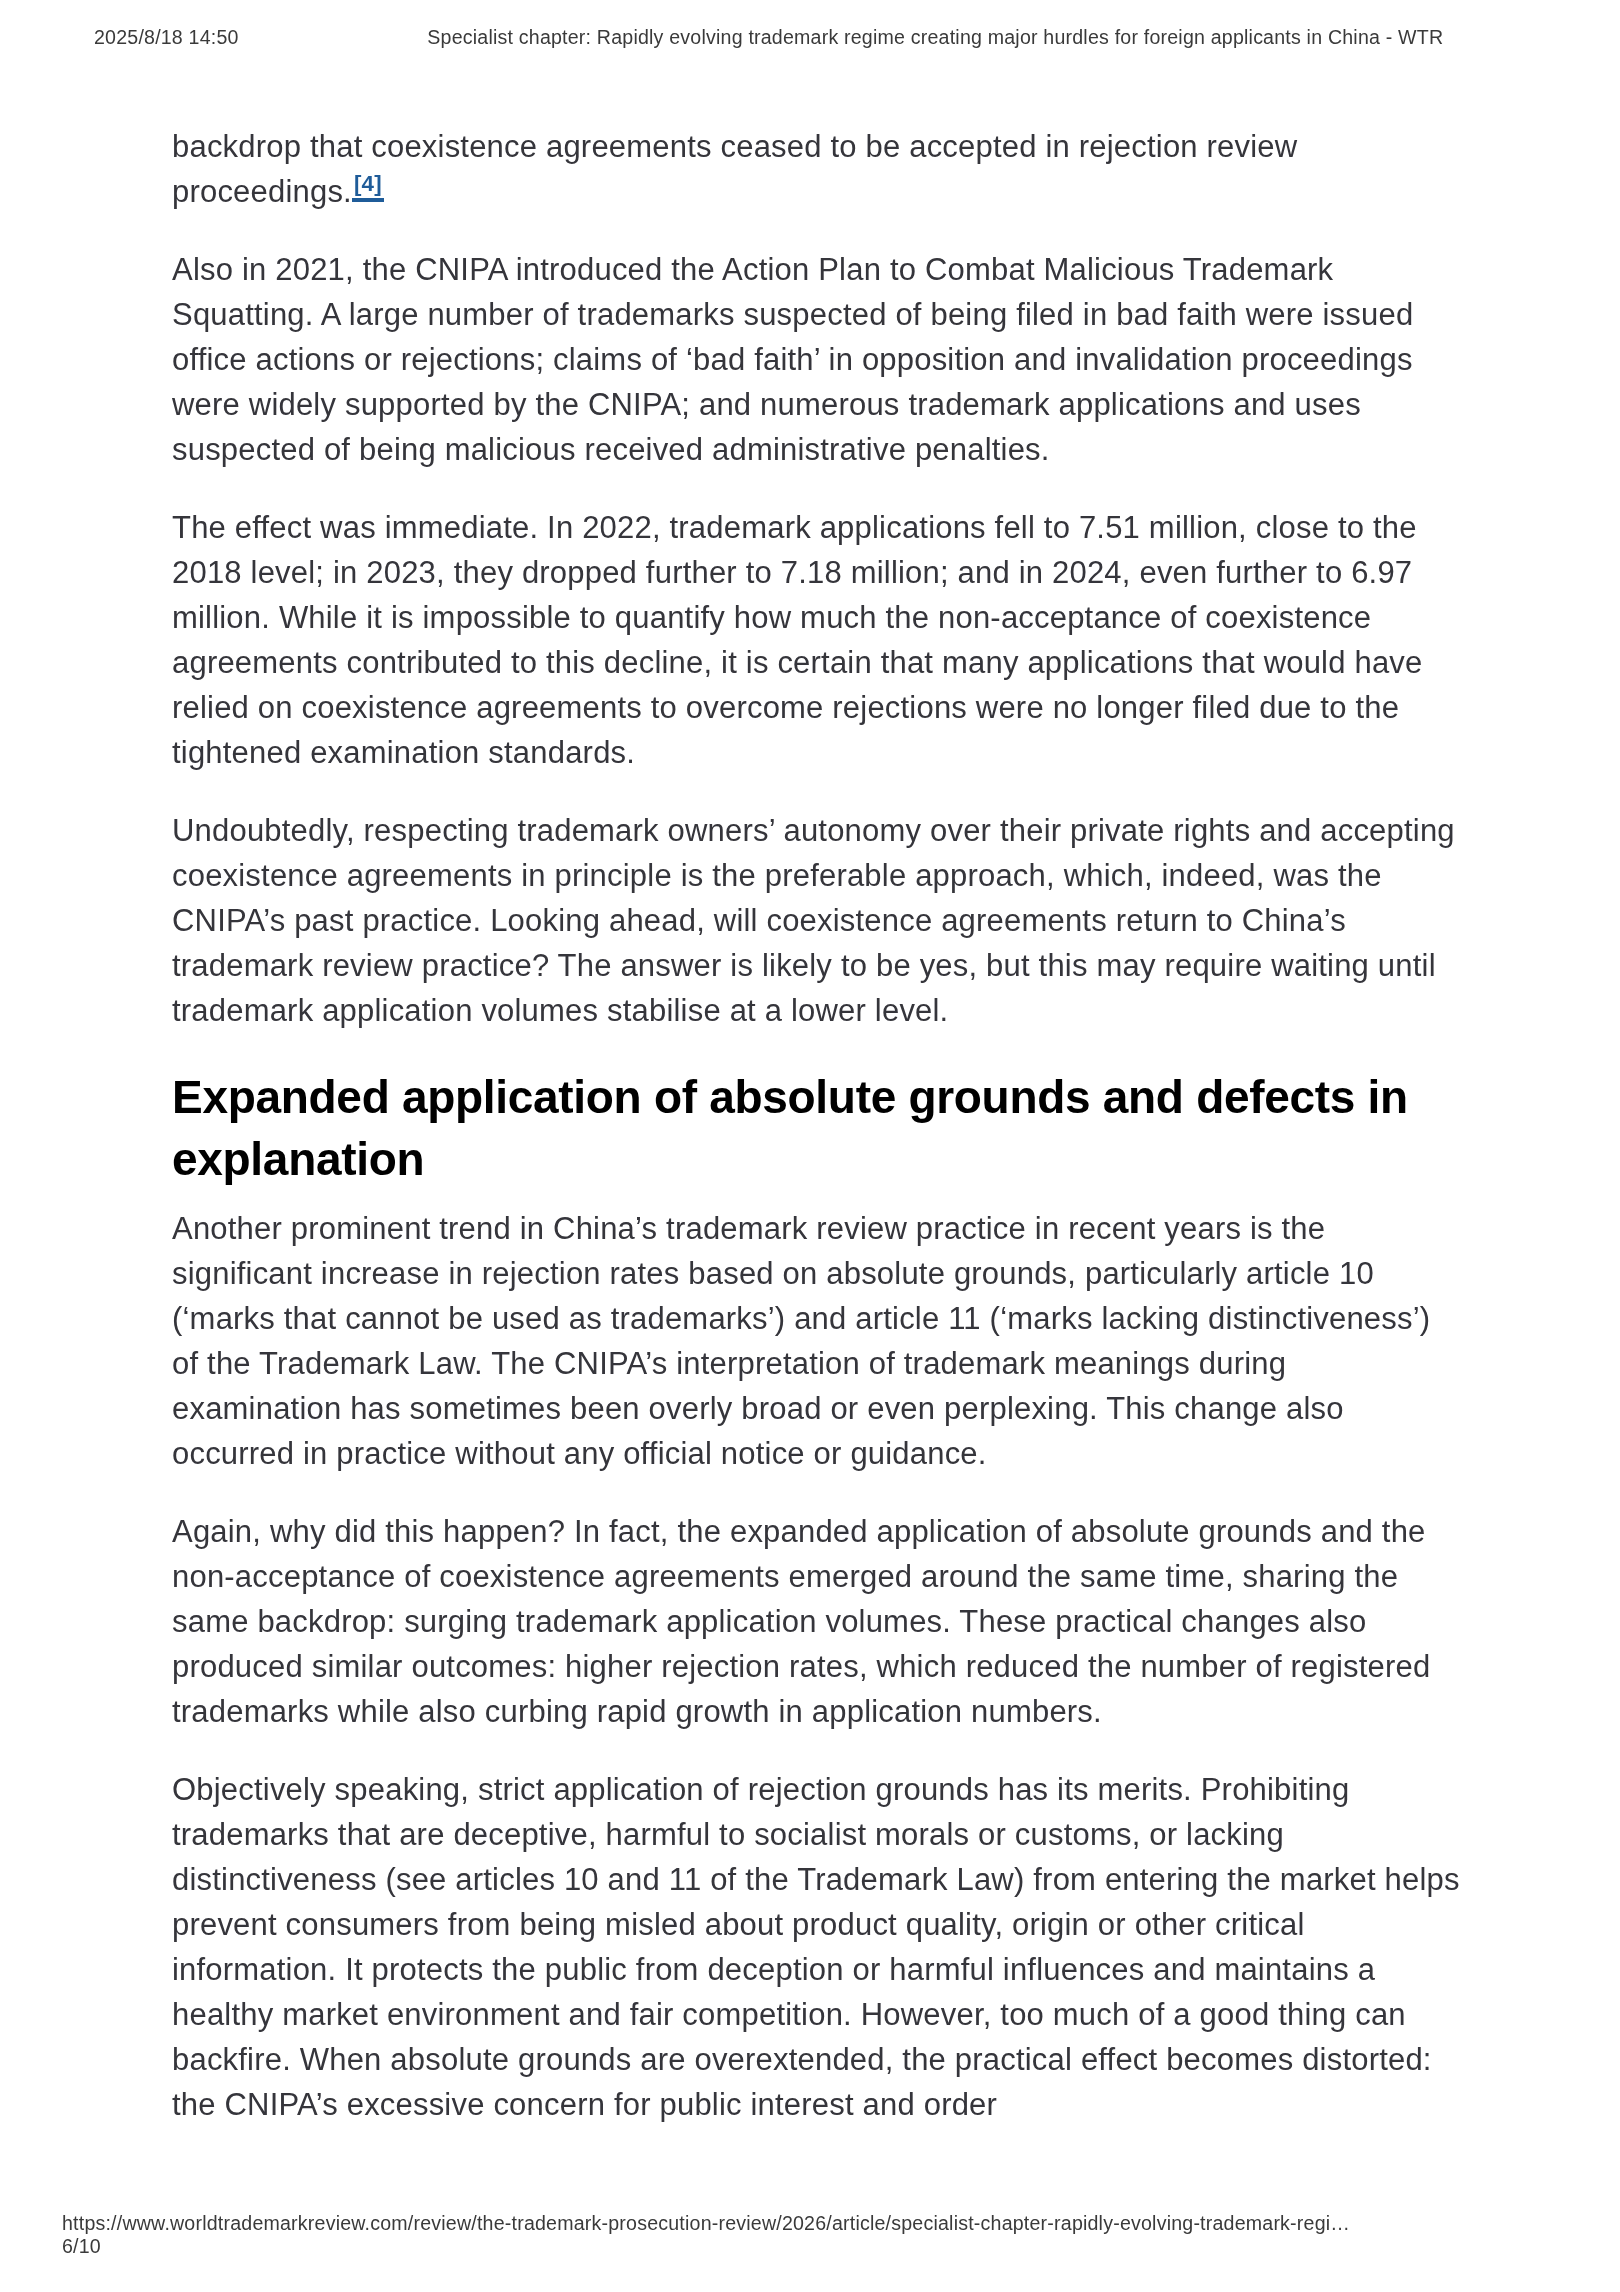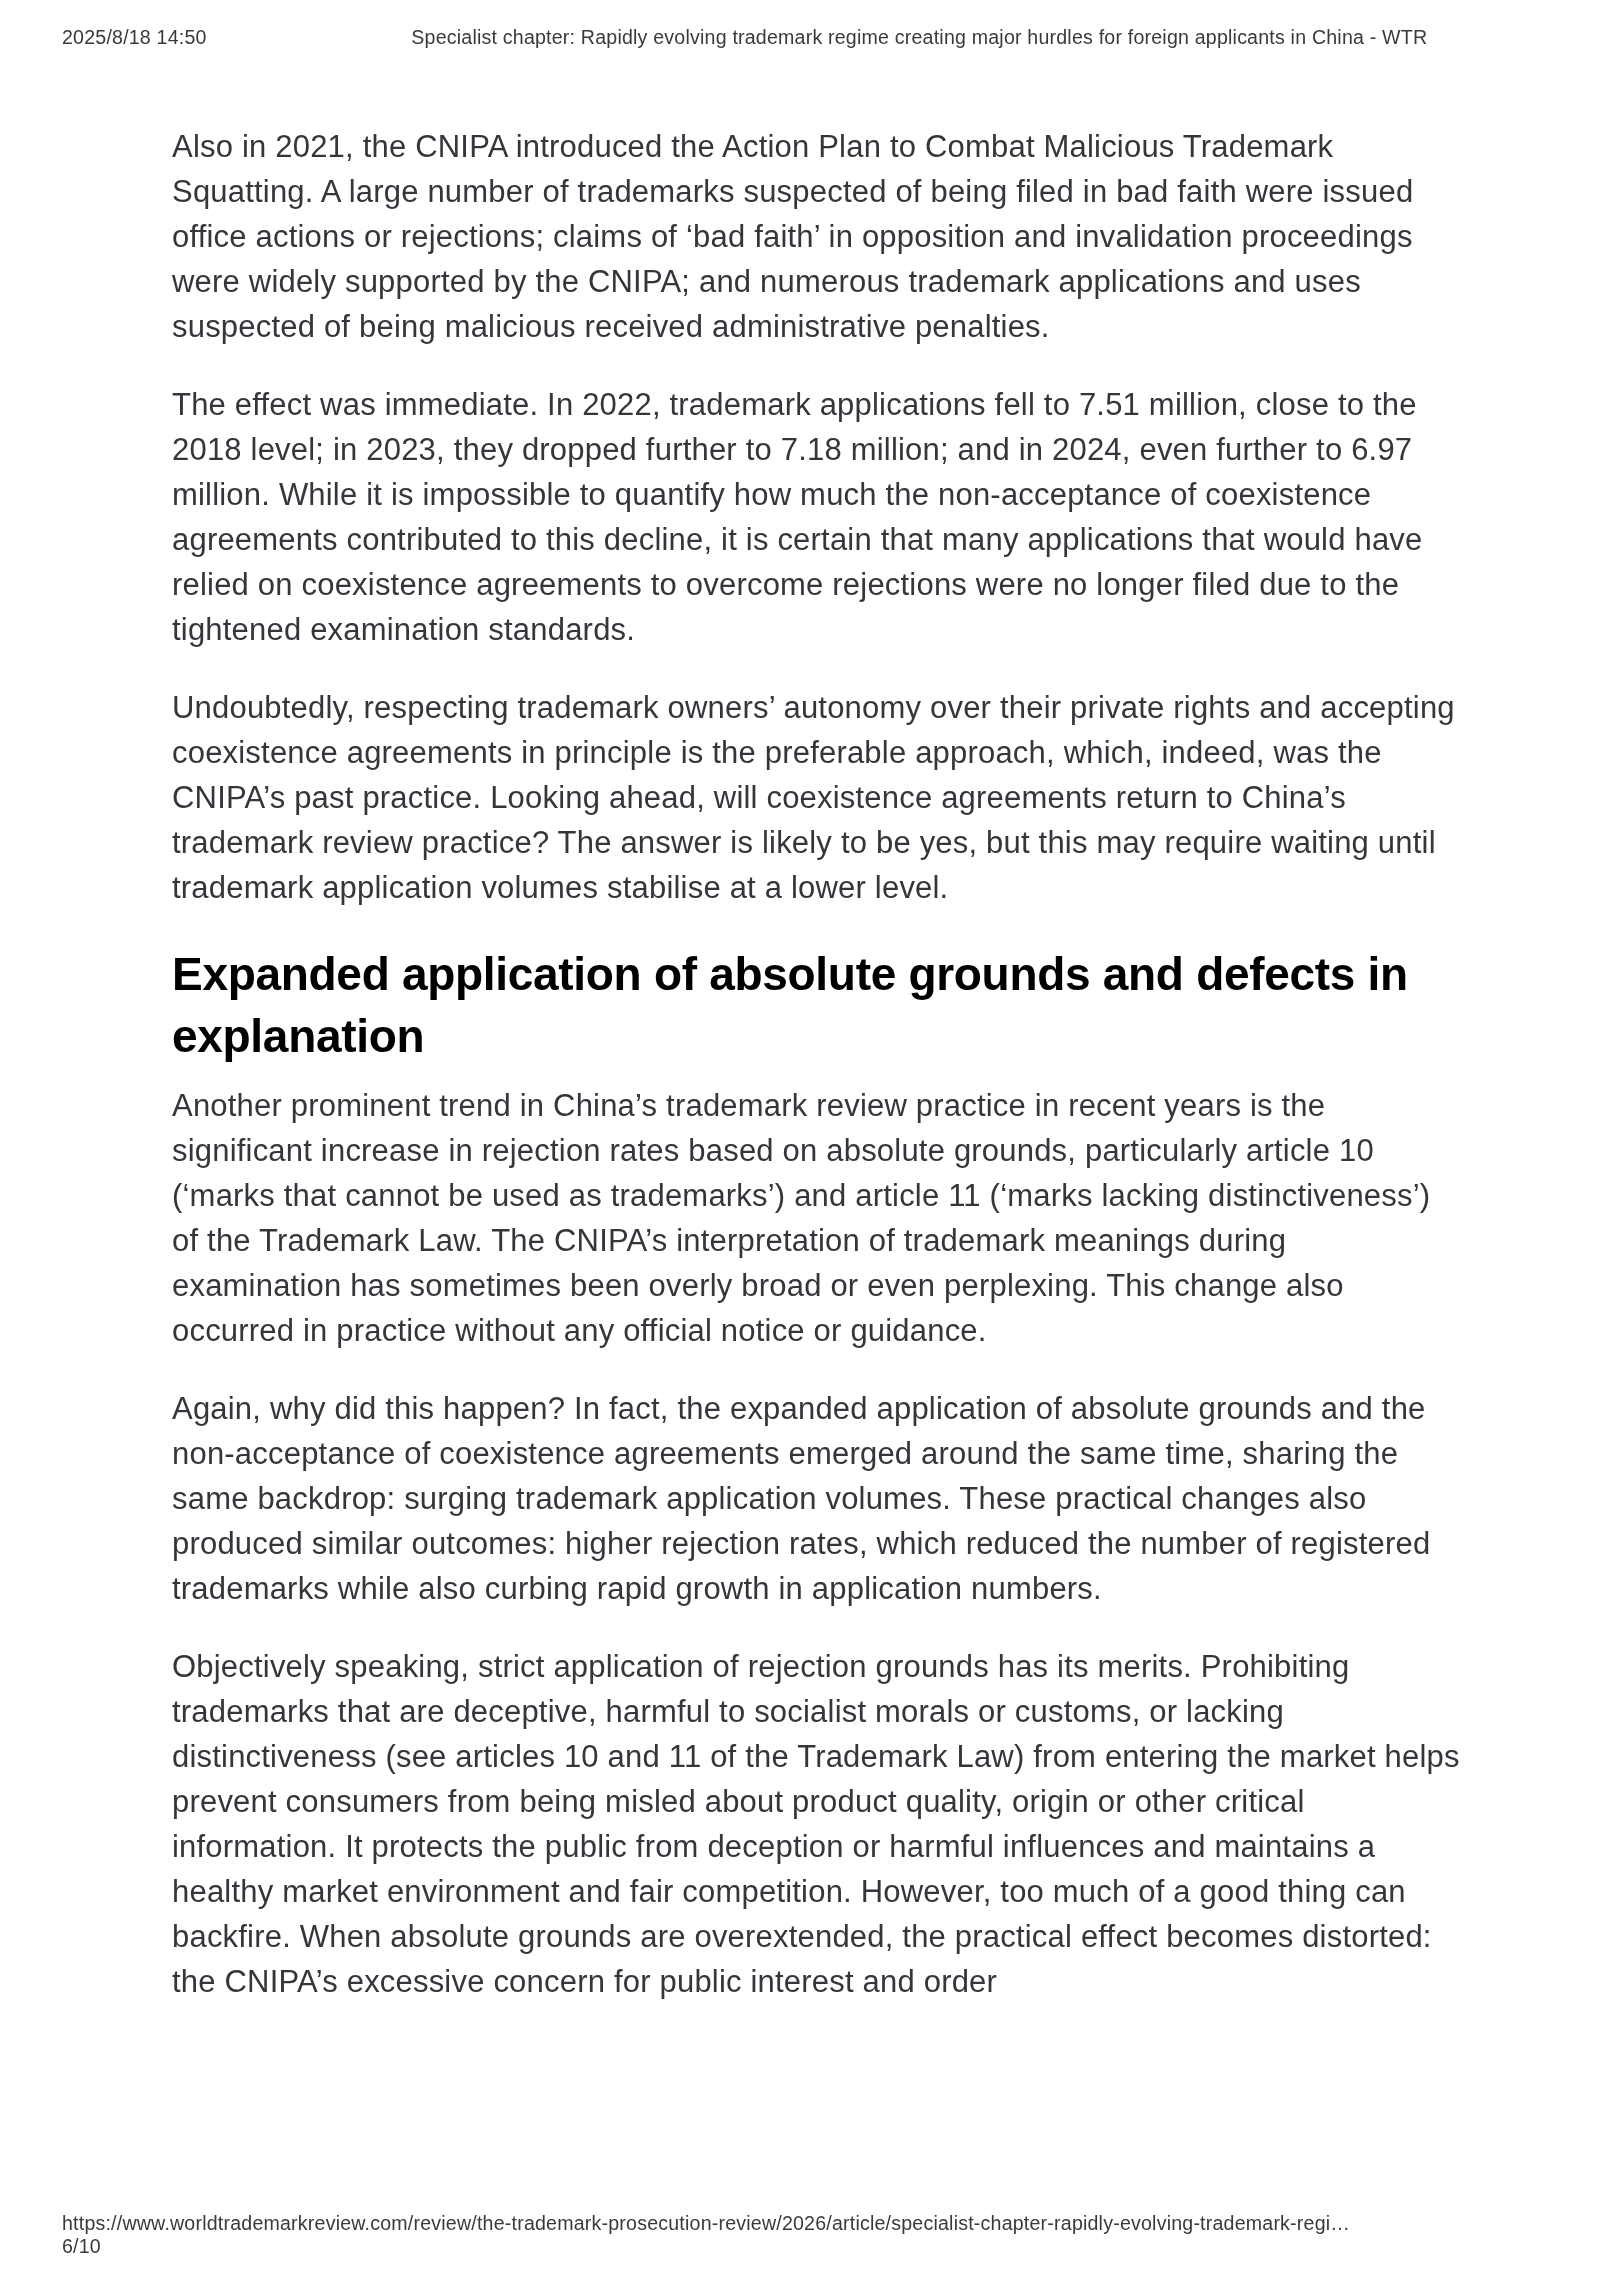--- a/index.html
+++ b/index.html
@@ -22,20 +22,21 @@
     right: 47px;
     display: flex;
     align-items: baseline;
     font-size: 19.6px;
     color: #3a3a3a;
     letter-spacing: 0.2px;
   }
   .hdr-date {
     flex: 0 0 auto;
     white-space: nowrap;
+    margin-left: 32px;
   }
   .hdr-title {
     flex: 1 1 auto;
     text-align: center;
     padding-left: 59px;
     white-space: nowrap;
     overflow: hidden;
   }
   .content {
     position: absolute;
@@ -100,20 +101,21 @@
 
 <div class="page">
 
   <header class="print-header">
     <span class="hdr-date">2025/8/18 14:50</span>
     <span class="hdr-title">Specialist chapter: Rapidly evolving trademark regime creating major hurdles for foreign applicants in China - WTR</span>
   </header>
 
   <main class="content">
 
+    <p><span>backdrop that coexistence agreements ceased to be accepted in rejection review proceedings.</span><sup class="footnote-sup"><a class="footnote-link">[4]</a></sup></p>
 
     <p>Also in 2021, the CNIPA introduced the Action Plan to Combat Malicious Trademark Squatting. A large number of trademarks suspected of being filed in bad faith were issued office actions or rejections; claims of ‘bad faith’ in opposition and invalidation proceedings were widely supported by the CNIPA; and numerous trademark applications and uses suspected of being malicious received administrative penalties.</p>
 
     <p>The effect was immediate. In 2022, trademark applications fell to 7.51 million, close to the 2018 level; in 2023, they dropped further to 7.18 million; and in 2024, even further to 6.97 million. While it is impossible to quantify how much the non-acceptance of coexistence agreements contributed to this decline, it is certain that many applications that would have relied on coexistence agreements to overcome rejections were no longer filed due to the tightened examination standards.</p>
 
     <p>Undoubtedly, respecting trademark owners’ autonomy over their private rights and accepting coexistence agreements in principle is the preferable approach, which, indeed, was the CNIPA’s past practice. Looking ahead, will coexistence agreements return to China’s trademark review practice? The answer is likely to be yes, but this may require waiting until trademark application volumes stabilise at a lower level.</p>
 
     <h2>Expanded application of absolute grounds and defects in explanation</h2>
 
     <p>Another prominent trend in China’s trademark review practice in recent years is the significant increase in rejection rates based on absolute grounds, particularly article 10 (‘marks that cannot be used as trademarks’) and article 11 (‘marks lacking distinctiveness’) of the Trademark Law. The CNIPA’s interpretation of trademark meanings during examination has sometimes been overly broad or even perplexing. This change also occurred in practice without any official notice or guidance.</p>

